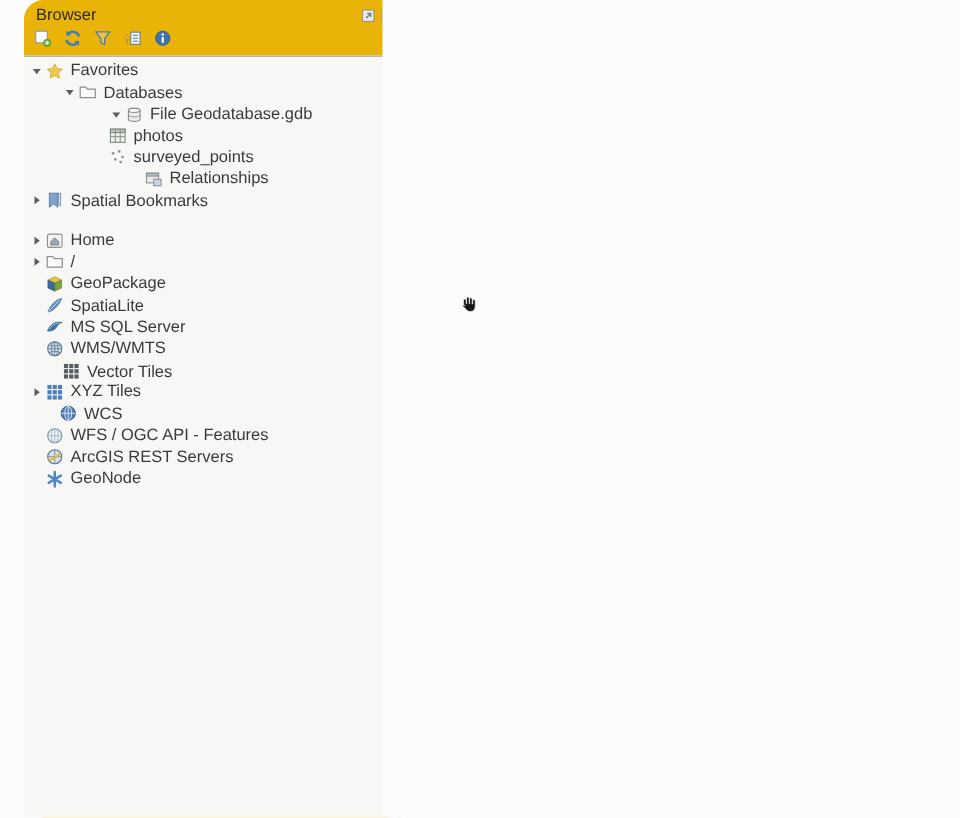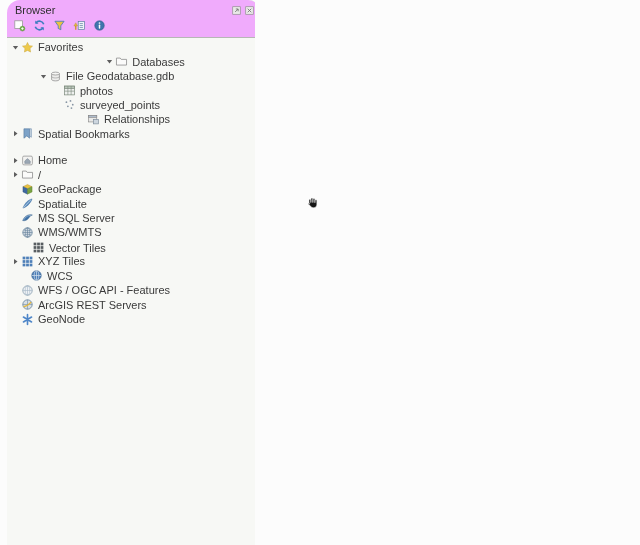--- a/index.html
+++ b/index.html
@@ -3,22 +3,22 @@
 <meta charset="utf-8">
 <style>
   * { margin:0; padding:0; box-sizing:border-box; }
   html,body { width:640px; height:545px; overflow:hidden; }
   body { font-family:"Liberation Sans", sans-serif; background:#fcfcfc; }
 
   .app { position:relative; width:640px; height:545px; background:#fcfcfc; }
 
   
   .dock {
-    position:absolute; left:7px; top:0; width:254px; height:545px;
-    background:#f0abfc; border-right:1px solid #c3c3c1;border-radius:13px;
+    position:absolute; left:16px; top:0; width:254px; height:545px;
+    background:#eab308; border-right:1px solid #c3c3c1;border-radius:13px;
   }
   .dock-header {
     height:17px; display:flex; align-items:center; padding:2px 5px 0 8px;
   }
   .dock-title { font-size:11px; color:#2e2e2e; }
   .header-btns { margin-left:auto; display:flex; gap:2px; }
   .winbtn {
     width:11px; height:11px; border:none; background:transparent;
     padding:0; cursor:default; display:inline-flex;
   }
@@ -124,34 +124,34 @@
               <path d="M1 2.3h6L4 6.3z" fill="#5e5e5e"></path>
             </svg>
           </span>
           <span class="tree-icon">
             <svg viewBox="0 0 16 16">
               <path d="M8 1.8l1.9 3.9 4.3.6-3.1 3 .7 4.3L8 11.6l-3.8 2 .7-4.3-3.1-3 4.3-.6z" fill="#edc94b" stroke="#c9a53d" stroke-width="0.6"></path>
             </svg>
           </span>
           <span class="tree-label">Favorites</span>
         </div>
-        <div class="tree-row" style="padding-left: 25px; justify-content: center;">
+        <div class="tree-row" style="padding-left: 25px;">
           <span class="arrow">
             <svg viewBox="0 0 8 8">
               <path d="M1 2.3h6L4 6.3z" fill="#5e5e5e"></path>
             </svg>
           </span>
           <span class="tree-icon">
             <svg viewBox="0 0 16 16">
               <path d="M1.8 3.8h4.6l1.2 1.6h6.6v7H1.8z" fill="#fbfbfa" stroke="#8f8f8f" stroke-width="1"></path>
             </svg>
           </span>
           <span class="tree-label">Databases</span>
         </div>
-        <div class="tree-row" style="padding-left: 31px;">
+        <div class="tree-row" style="padding-left: 31px; margin-left: 25px;">
           <span class="arrow">
             <svg viewBox="0 0 8 8">
               <path d="M1 2.3h6L4 6.3z" fill="#5e5e5e"></path>
             </svg>
           </span>
           <span class="tree-icon">
             <svg viewBox="0 0 16 16">
               <path d="M3.2 4.4v7.2c0 1 2.1 1.8 4.8 1.8s4.8-.8 4.8-1.8V4.4" fill="#ededeb" stroke="#8a8a8a" stroke-width="0.9"></path>
               <ellipse cx="8" cy="4.4" rx="4.8" ry="1.8" fill="#f6f6f4" stroke="#8a8a8a" stroke-width="0.9"></ellipse>
               <path d="M3.2 8c0 1 2.1 1.8 4.8 1.8S12.8 9 12.8 8" fill="none" stroke="#8a8a8a" stroke-width="0.7"></path>

